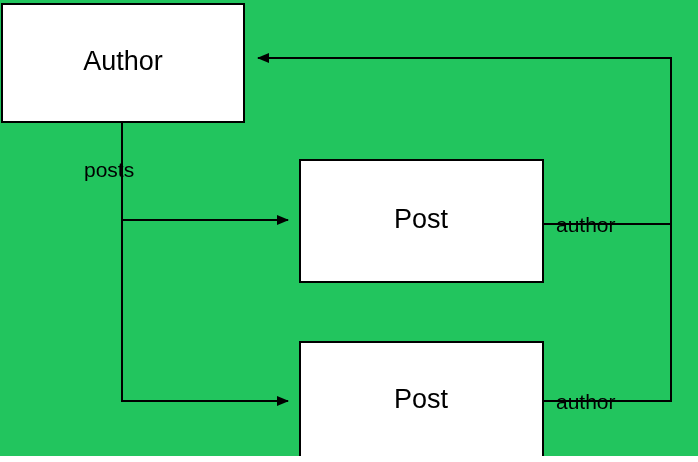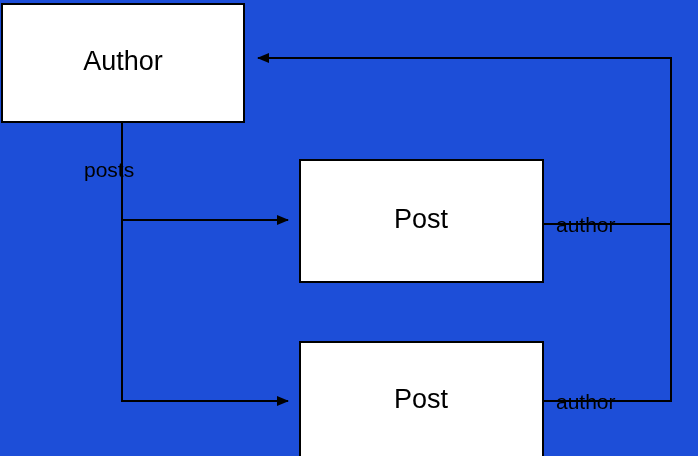--- a/index.html
+++ b/index.html
@@ -4,21 +4,21 @@
 <style>
   html, body {
     margin: 0;
     padding: 0;
     background: #ffffff;
   }
   #canvas {
     position: relative;
     width: 698px;
     height: 456px;
-    background: #1d4ed8;
+    background: #22c55e;
     overflow: hidden;
     font-family: "Liberation Sans", sans-serif;
   }
   svg.diagram {
     position: absolute;
     left: 0;
     top: 0;
     width: 698px;
     height: 462px;
   }

